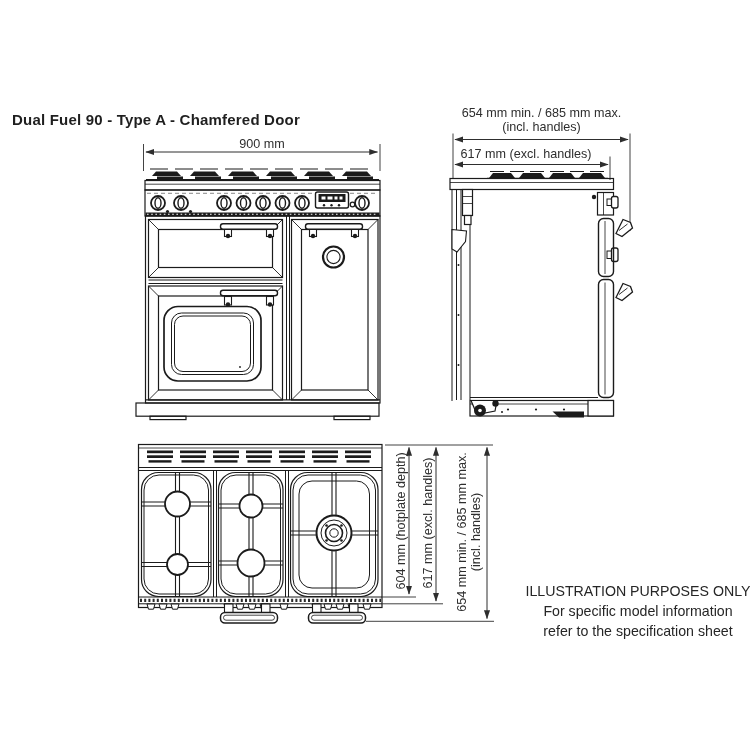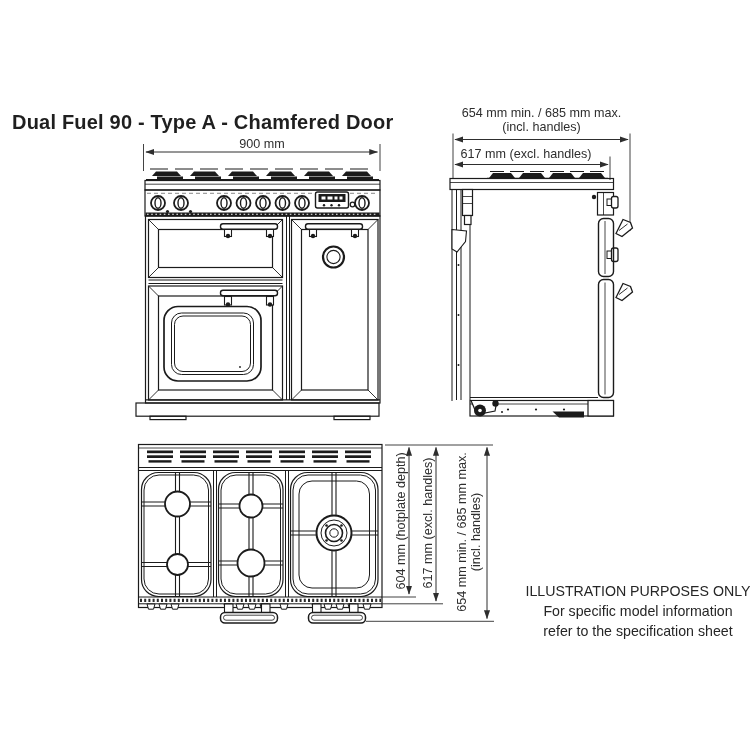--- a/index.html
+++ b/index.html
@@ -1,19 +1,19 @@
 <!DOCTYPE html>
 <html><head>
 <meta charset="utf-8">
 <style>
   html,body{margin:0;padding:0;}
   body{width:750px;height:750px;background:#fff;position:relative;overflow:hidden;
        font-family:"Liberation Sans",sans-serif;}
   .canvas{position:absolute;left:0;top:0;width:750px;height:750px;}
-  .title{position:absolute;left:12px;top:111px;font-size:20px;font-weight:bold;
+  .title{position:absolute;left:12px;top:111px;font-size:15px;font-weight:bold;
          color:#1f1f1f;letter-spacing:.2px;}
   .disclaimer{position:absolute;left:524px;top:581px;width:228px;text-align:center;
               font-size:14.2px;line-height:20px;color:#262626;}
   svg{position:absolute;left:0;top:0;}
   svg text{font-family:"Liberation Sans",sans-serif;font-size:12.6px;fill:#2e2e2e;}
   text.dim{text-anchor:middle;}
 </style>
 </head>
 <body>
 

